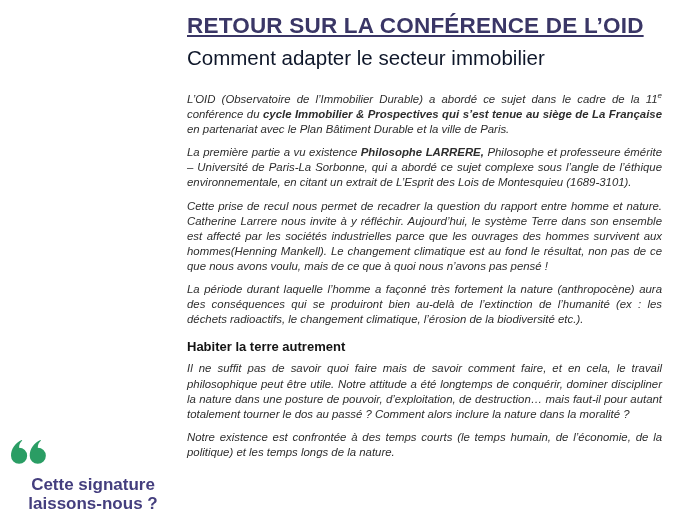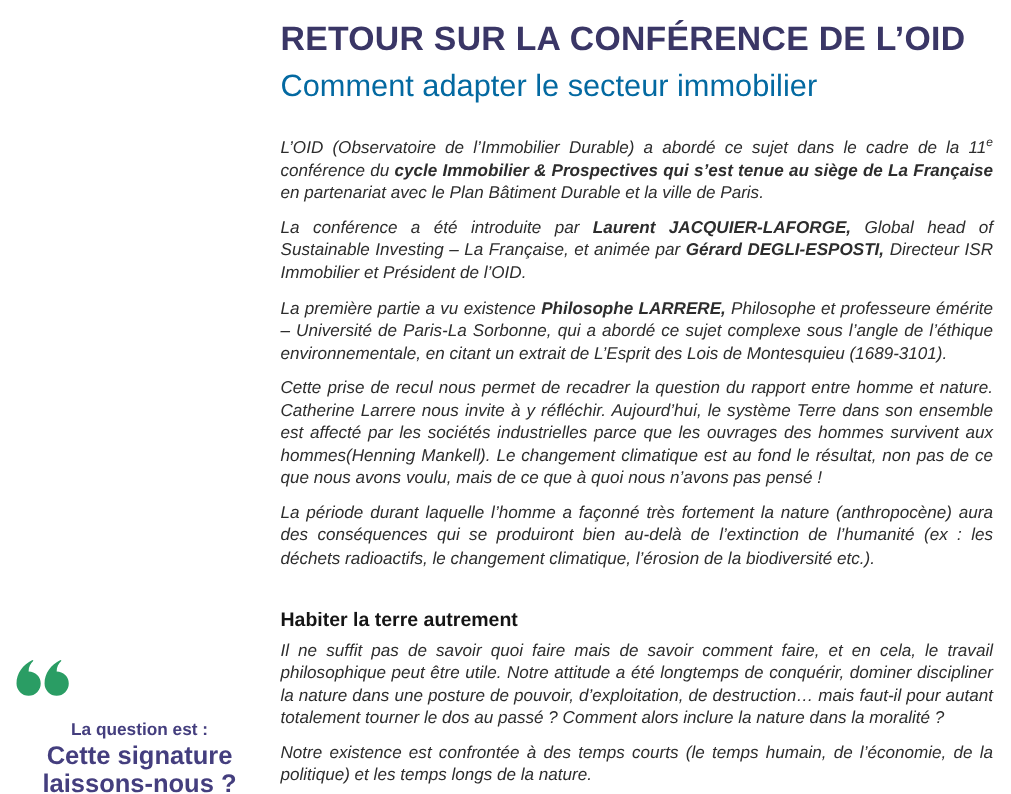--- a/index.html
+++ b/index.html
@@ -18,48 +18,49 @@
     top: 12px;
     width: 475px;
   }
 
   .page-title {
     font-size: 22.5px;
     font-weight: bold;
     letter-spacing: 0.2px;
     color: #3a3666;
     line-height: 28px;
+    text-decoration: underline;
   }
 
   .page-subtitle {
     margin-top: 5px;
     font-size: 20.5px;
     font-weight: 400;
-    color: #0369a1;
+    color: #0f172a;
     line-height: 26px;
   }
 
   .article-body {
     margin-top: 21px;
     color: #2d2d2d;
     font-size: 11.4px;
     line-height: 15.1px;
   }
   .article-body p {
     text-align: justify;
     margin-bottom: 8px;
     font-style: italic;
   }
   .article-body p b { font-weight: bold; }
   .article-body sup { font-size: 8px; vertical-align: super; line-height: 0; }
   .article-body h2 {
     font-size: 13px;
     font-weight: bold;
     color: #141414;
-    margin: 24px 0 7px 0;
+    margin: 12px 0 7px 0;
   }
 
   .pull-quote {
     position: absolute;
     left: 0;
     top: 440px;
     width: 186px;
   }
   .quote-icon {
     display: block;
@@ -86,33 +87,31 @@
 </head>
 <body>
 
 <div class="main-col">
   <h1 class="page-title">RETOUR SUR LA CONFÉRENCE DE L’OID</h1>
   <div class="page-subtitle">
     <div>Comment adapter le secteur immobilier</div>
   </div>
   <div class="article-body" id="article-body">
       <p><span>L’OID (Observatoire de l’Immobilier Durable) a abordé ce sujet dans le cadre de la 11</span><sup>e</sup><span> conférence du </span><b>cycle Immobilier &amp; Prospectives qui s’est tenue au siège de La Française</b><span> en partenariat avec le Plan Bâtiment Durable et la ville de Paris.</span></p>
-      <p><span>La conférence a été introduite par </span><b>Laurent JACQUIER-LAFORGE,</b><span> Global head of Sustainable Investing – La Française, et animée par </span><b>Gérard DEGLI-ESPOSTI,</b><span> Directeur ISR Immobilier et Président de l’OID.</span></p>
       <p><span>La première partie a vu existence </span><b>Philosophe LARRERE,</b><span> Philosophe et professeure émérite – Université de Paris-La Sorbonne, qui a abordé ce sujet complexe sous l’angle de l’éthique environnementale, en citant un extrait de L’Esprit des Lois de Montesquieu (1689-3101).</span></p>
       <p><span>Cette prise de recul nous permet de recadrer la question du rapport entre homme et nature. Catherine Larrere nous invite à y réfléchir. Aujourd’hui, le système Terre dans son ensemble est affecté par les sociétés industrielles parce que les ouvrages des hommes survivent aux hommes(Henning Mankell). Le changement climatique est au fond le résultat, non pas de ce que nous avons voulu, mais de ce que à quoi nous n’avons pas pensé !</span></p>
       <p><span>La période durant laquelle l’homme a façonné très fortement la nature (anthropocène) aura des conséquences qui se produiront bien au-delà de l’extinction de l’humanité (ex : les déchets radioactifs, le changement climatique, l’érosion de la biodiversité etc.).</span></p>
       <h2>Habiter la terre autrement</h2>
       <p><span>Il ne suffit pas de savoir quoi faire mais de savoir comment faire, et en cela, le travail philosophique peut être utile. Notre attitude a été longtemps de conquérir, dominer discipliner la nature dans une posture de pouvoir, d’exploitation, de destruction… mais faut-il pour autant totalement tourner le dos au passé ? Comment alors inclure la nature dans la moralité ?</span></p>
       <p><span>Notre existence est confrontée à des temps courts (le temps humain, de l’économie, de la politique) et les temps longs de la nature.</span></p>
     </div>
 </div>
 
 <div class="pull-quote">
   <svg class="quote-icon" viewBox="0 0 44 40" xmlns="http://www.w3.org/2000/svg">
     <path id="quote-comma-1" fill="#2a9d64" d="M14.5 0 C7 3.5 2 10.5 2 18.5 a 9.5 9.5 0 1 0 9.5 -9.5 c 0 -3.4 1.4 -6.4 3.8 -8.4 z"></path>
     <path id="quote-comma-2" fill="#2a9d64" d="M36.5 0 C29 3.5 24 10.5 24 18.5 a 9.5 9.5 0 1 0 9.5 -9.5 c 0 -3.4 1.4 -6.4 3.8 -8.4 z"></path>
   </svg>
-  <div class="quote-lead">La question est :</div>
   <div class="quote-main">
     <div>Cette signature</div>
     <div>laissons-nous ?</div>
   </div>
 </div>
 
 </body></html>

